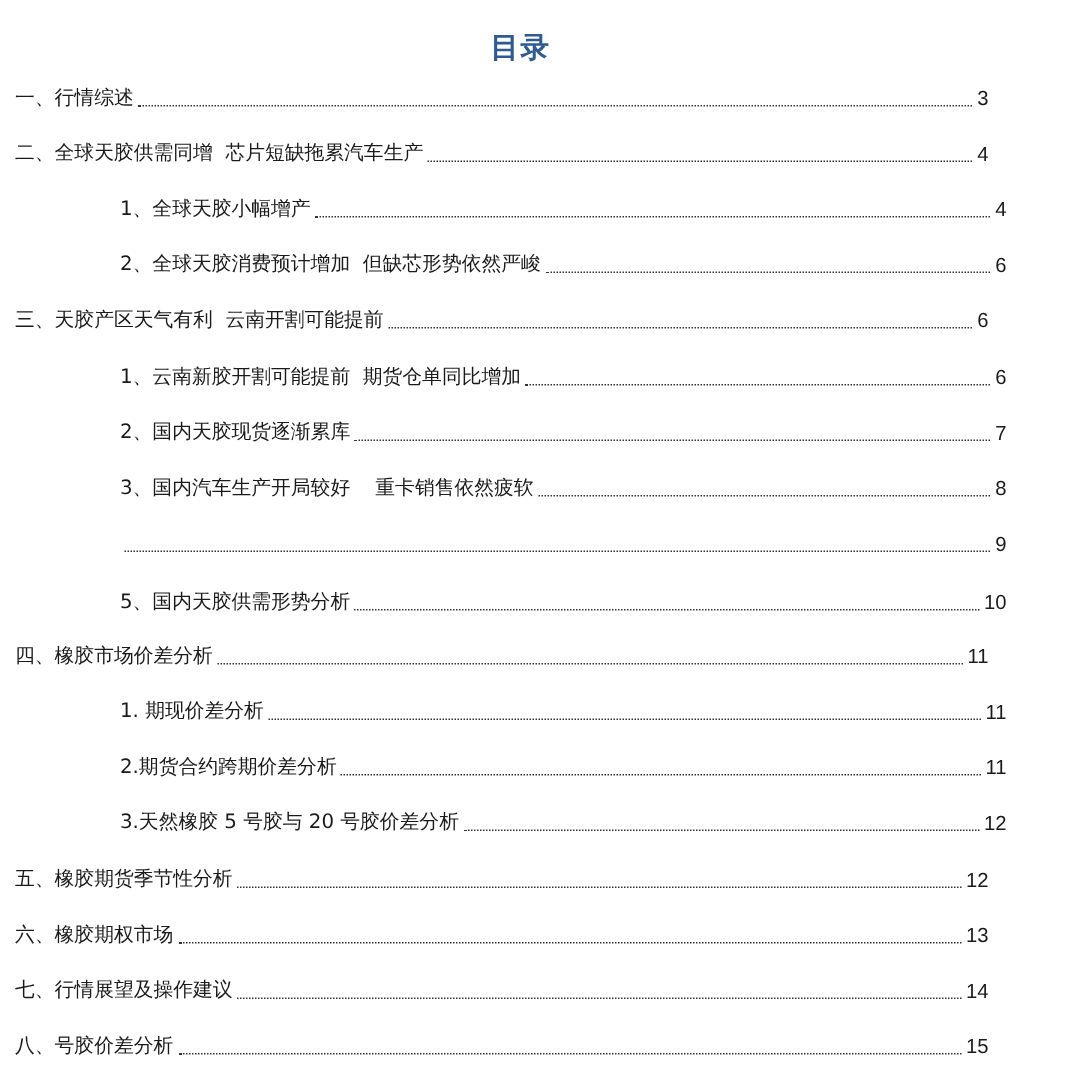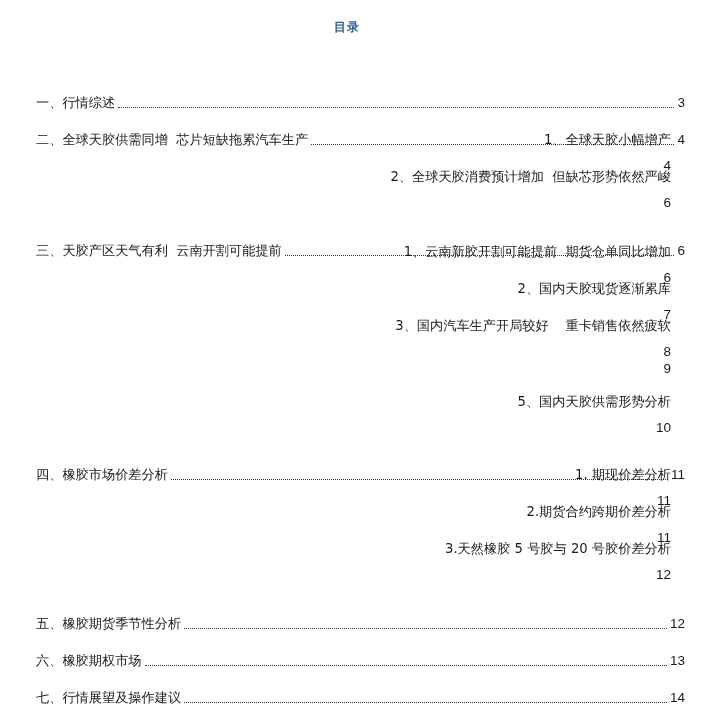--- a/index.html
+++ b/index.html
@@ -1,24 +1,24 @@
 <!DOCTYPE html>
 <html><head>
 <meta charset="utf-8">
 <style>
   html, body { margin:0; padding:0; background:#ffffff; }
   body { width:722px; height:719px; overflow:hidden; position:relative;
          font-family:"DejaVu Sans", "Liberation Sans", sans-serif; color:#1a1a1a; }
   .title { position:absolute; top:19px; left:0; width:694px; text-align:center;
-           font-size:12px; font-weight:bold; color:#2e5b94; letter-spacing:1px; }
+           font-size:19px; font-weight:bold; color:#2e5b94; letter-spacing:1px; }
   .toc { position:absolute; top:0; left:0; width:722px; }
   .entry { position:absolute; height:20px; display:flex; align-items:flex-end;
            font-size:13.2px; line-height:20px; }
-  .entry.l1 { left:36px; width:649px;margin-top:37px; }
-  .entry.l2 { left:80px; width:591px;flex-direction:column; }
+  .entry.l1 { left:10px; width:649px; }
+  .entry.l2 { left:80px; width:591px; }
   .entry .label { white-space:pre; flex:none; }
   .entry .dots { flex:1 1 auto; margin:0 3px 5px 3px; border-bottom:1.5px dotted #333; height:0; }
   .entry .page { flex:none; font-family:"Liberation Sans", sans-serif; font-size:13.5px; }
 </style>
 </head>
 <body>
 
 <div class="title">目录</div>
 
 <div class="toc">

